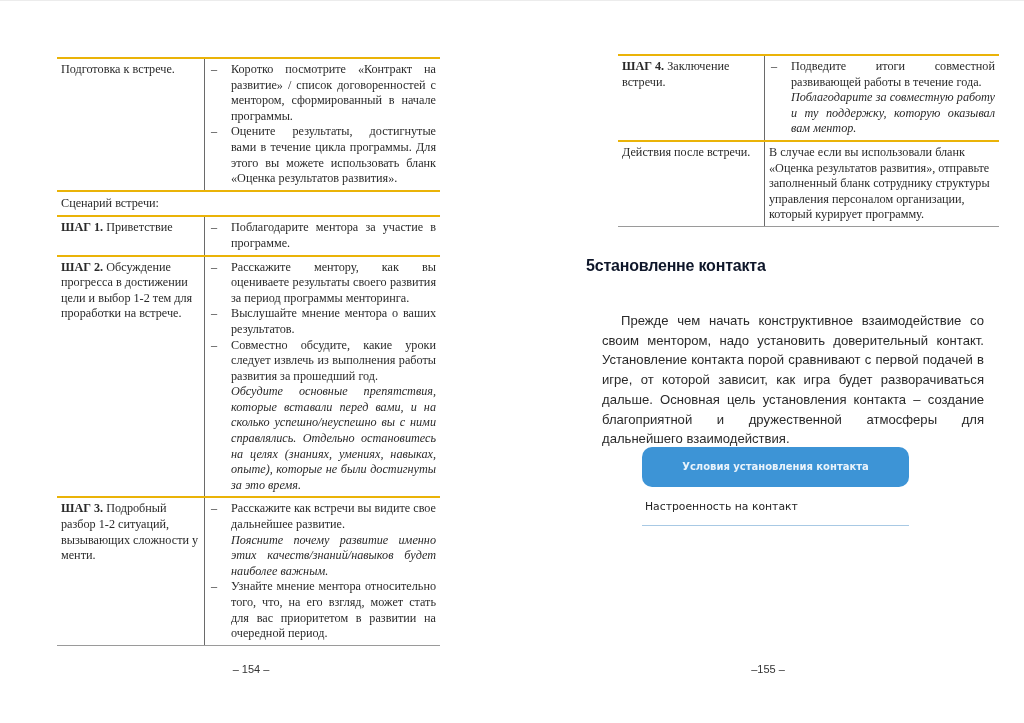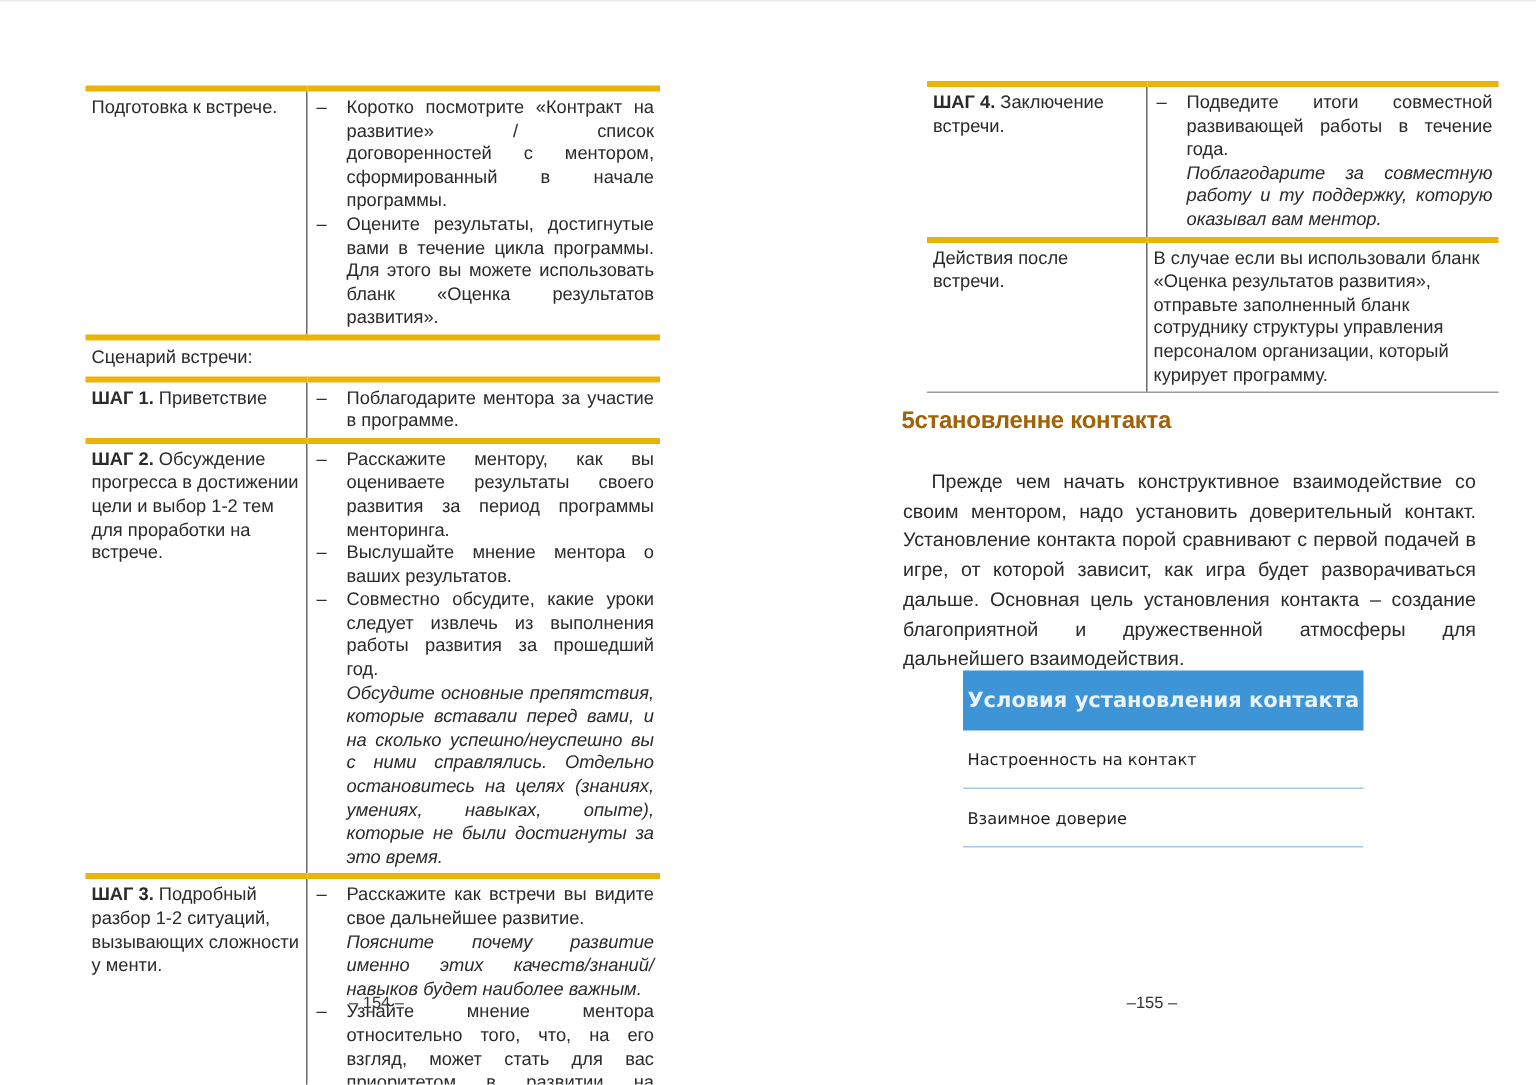--- a/index.html
+++ b/index.html
@@ -7,45 +7,45 @@
     width: 1024px; height: 723px; background: #ffffff; position: relative; overflow: hidden;
     font-family: "Liberation Sans", sans-serif; color: #2a2a2a;
   }
   .page { position: absolute; top: 0; height: 723px; }
   .page-left { left: 0; width: 512px; }
   .page-right { left: 512px; width: 512px; }
   .top-edge { position: absolute; left: 0; right: 0; top: 0; height: 1px; background: #ececec; }
 
   table.doc { border-collapse: collapse; position: absolute; font-size: 12.2px; line-height: 15.6px; }
   table.doc td { vertical-align: top; padding: 3px 4px 3px 4px; }
-  table.doc tr.sep td { border-top: 4px solid #eab308; }
+  table.doc tr.sep td { border-top: 2px solid #eab308; font-family: Liberation Serif, serif; }
   table.doc tr.last td { border-bottom: 1.5px solid #9a9a9a; }
   table.doc td.lbl { border-right: 1px solid #6a6a6a; }
   table.doc td.full { border-right: none; padding-top: 4px; padding-bottom: 4px; }
   .b { font-weight: bold; }
   .it { font-style: italic; }
 
   ul.dash { list-style: none; margin: 0; padding: 0; }
   ul.dash li { position: relative; padding-left: 22px; text-align: justify; }
   ul.dash li::before { content: "\2013"; position: absolute; left: 2px; top: 0; }
   .sub { display: block; text-align: justify; }
 
   #tbl-left { left: 57px; top: 57px; width: 383px; }
   #tbl-left td.lbl { width: 139px; }
   #tbl-right { left: 74px; top: 54px; width: 381px; margin-left: 32px; }
   #tbl-right td.lbl { width: 138px; }
 
   .page-num { position: absolute; top: 663px; width: 100%; text-align: center; font-size: 11px; color: #333; }
   .page-left .page-num { left: -5px; }
 
-  .section-title { position: absolute; left: 74px; top: 257px; font-size: 16px; font-weight: bold; color: #a16207; margin: 15px; letter-spacing: -0.2px; }
+  .section-title { position: absolute; left: 74px; top: 257px; font-size: 16px; font-weight: bold; color: #0f172a; margin: 0; letter-spacing: -0.2px; }
   .para { position: absolute; left: 74px; top: 295px; width: 382px; font-size: 13.1px; line-height: 19.7px; text-align: justify; text-indent: 19px; margin: 16px; color: #2a2a2a; }
 
   .info-card { position: absolute; left: 130px; top: 447px; width: 267px; font-family: "DejaVu Sans", sans-serif; }
-  .info-head { background: #3d94d6; color: #e9f3fb; height: 40px; line-height: 40px; text-align: center; font-size: 14px; font-weight: bold; }
+  .info-head { background: #3d94d6; color: #e9f3fb; height: 40px; line-height: 40px; text-align: center; font-size: 10px; font-weight: bold; border-radius: 10px; }
   .info-item { font-size: 10.8px; color: #1f1f1f; padding: 12px 2px 10px 3px; border-bottom: 1px solid #a8c9e4; line-height: 16px; }
   .info-item:first-of-type { padding-top: 11px; }
 </style>
 </head>
 <body>
 
 <div class="top-edge"></div>
 
 <div class="page page-left">
   <table class="doc" id="tbl-left">
@@ -111,17 +111,16 @@
     </tr>
   </tbody>
     </table>
 
   <h2 class="section-title">5становленне контакта</h2>
   <p class="para">Прежде чем начать конструктивное взаимодействие со своим ментором, надо установить доверительный контакт. Установление контакта порой сравнивают с первой подачей в игре, от которой зависит, как игра будет разворачиваться дальше. Основная цель установления контакта – создание благоприятной и дружественной атмосферы для дальнейшего взаимодействия.</p>
 
   <div class="info-card">
     <div class="info-head" style="background: rgb(61, 148, 214);">Условия установления контакта</div>
     <div class="info-item">Настроенность на контакт</div>
-    <div class="info-item">Взаимное доверие</div>
   </div>
 
   <div class="page-num">–155 –</div>
 </div>
 
 </body></html>

